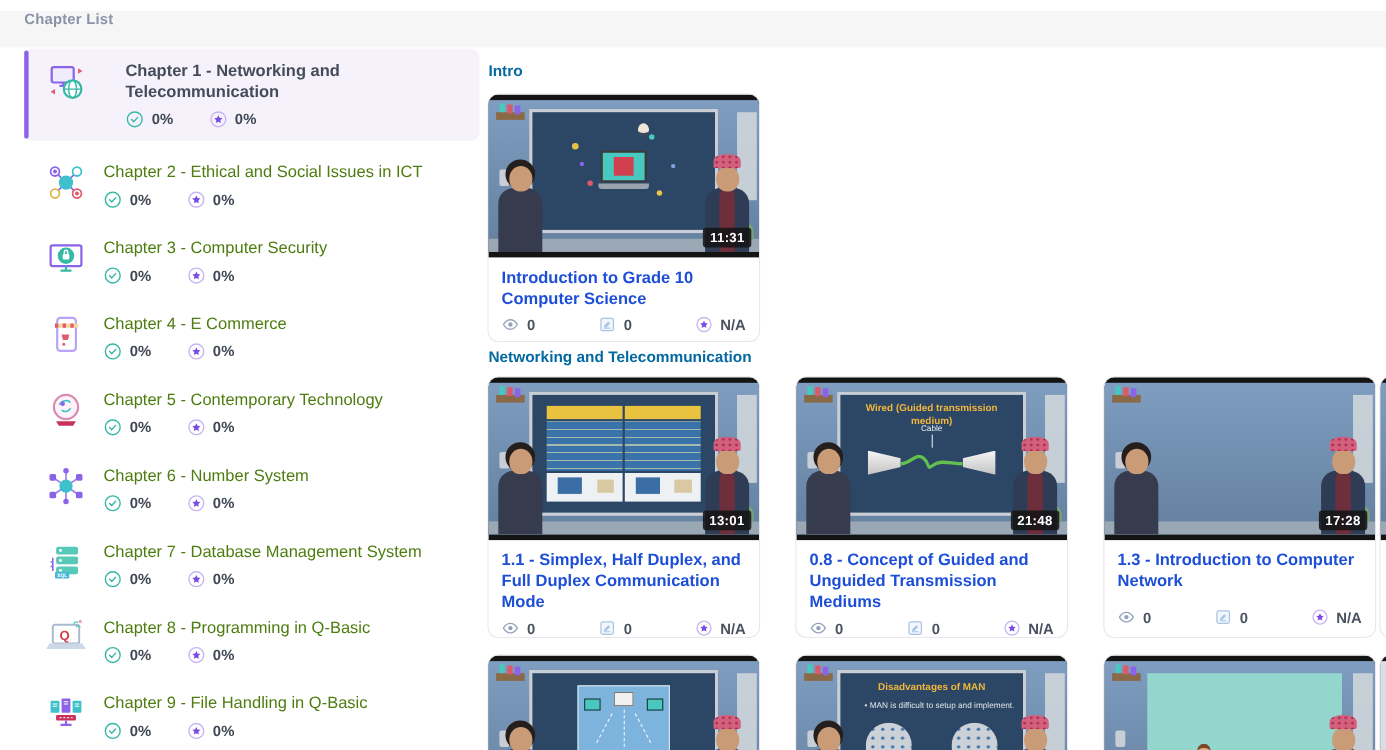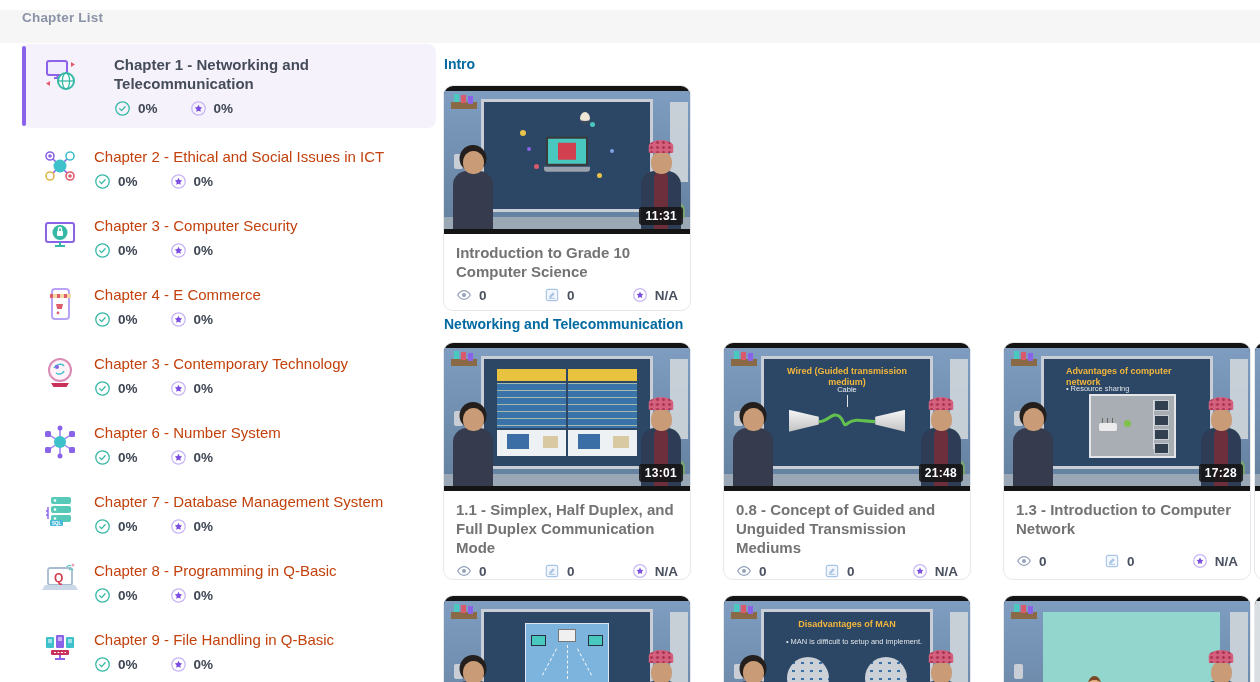--- a/index.html
+++ b/index.html
@@ -14,37 +14,37 @@
 
   
   .sidebar{position:absolute;left:22px;top:44px;width:414px;}
   .chapter-item{position:relative;display:flex;gap:16px;padding:11px 12px 11px 20px;
                 border-radius:8px;margin-bottom:4px;cursor:pointer;align-items:flex-start;}
   .chapter-item.selected{background:#f6f2fc;margin-bottom:8px;gap:36px;}
   .chapter-item.selected::before{content:"";position:absolute;left:0;top:2px;bottom:2px;width:4px;
                 border-radius:3px;background:#8a63e8;}
   .ch-icon{width:36px;height:36px;flex:0 0 36px;margin-top:1px;}
   .ch-icon svg{width:36px;height:36px;}
-  .ch-title{font-size:15px;color:#c2410c;line-height:1.27;max-width:345px;}
+  .ch-title{font-size:15px;color:#4d7c0f;line-height:1.27;max-width:345px;}
   .selected .ch-title{font-weight:700;color:#454c59;max-width:238px;}
   .ch-stats{display:flex;gap:32px;margin-top:7px;align-items:center;}
   .ch-stat{display:flex;gap:7px;align-items:center;font-size:13.5px;font-weight:700;color:#3f4754;}
   .icon17, .icon17 svg{width:17px;height:17px;display:block;}
 
   
   .main{position:absolute;left:443px;top:44px;right:0;bottom:0;overflow:hidden;}
   .section-label{position:absolute;left:1px;font-size:14px;font-weight:700;color:#0369a1;}
 
   .vcard{position:absolute;width:248px;background:#fff;border:1px solid #e8e8ec;border-radius:10px;
          box-sizing:border-box;display:flex;flex-direction:column;overflow:hidden;cursor:pointer;}
   .thumb{height:148px;flex:0 0 148px;background:#141414;position:relative;}
   .duration{position:absolute;right:7px;bottom:9px;background:rgba(20,20,22,.88);color:#fff;
             font-size:12px;font-weight:700;padding:2px 6px;border-radius:3px;letter-spacing:.3px;z-index:5;}
   .vbody{padding:9px 12px 10px;display:flex;flex-direction:column;flex:1;box-sizing:border-box;}
-  .vtitle{font-size:15px;font-weight:700;color:#737373;line-height:1.27;}
+  .vtitle{font-size:15px;font-weight:700;color:#1d4ed8;line-height:1.27;}
   .vstats{display:flex;align-items:center;margin-top:auto;padding-top:6px;}
   .vstat{display:flex;align-items:center;gap:7px;font-size:13.5px;font-weight:600;color:#4a5160;}
   .vstat.views{width:88px;}
   .vstat.notes{flex:1;}
   .icon16, .icon16 svg{width:16px;height:16px;display:block;}
 
   
   .scene{position:absolute;top:5px;bottom:5px;left:0;right:0;overflow:hidden;
          background:linear-gradient(180deg,#7e9dc0,#64809f);}
   .scene.gray{background:#d9dee3;}
@@ -293,21 +293,21 @@
   </div>
 
   <div class="chapter-item">
     <div class="ch-icon"><svg viewBox="0 0 36 36">
             <circle cx="18" cy="15" r="11" fill="#fdf2f7" stroke="#d98bb4" stroke-width="2"></circle>
             <path d="M12 13c2-4 8-5 10-2M14 18c3 2 7 1 8-2" stroke="#3fc1cb" stroke-width="1.5" fill="none"></path>
             <circle cx="15" cy="12" r="2" fill="#8a63e8"></circle>
             <path d="M9 28h18l-2.5 4h-13z" fill="#c9315b"></path>
           </svg></div>
     <div class="ch-body">
-      <div class="ch-title">Chapter 3 - Contemporary Technology</div>
+      <div class="ch-title">Chapter 5 - Contemporary Technology</div>
       <div class="ch-stats">
         <span class="ch-stat">
           <span class="icon17">
                 <svg viewBox="0 0 24 24">
                   <circle cx="12" cy="12" r="9.5" fill="none" stroke="#35b8a5" stroke-width="1.8"></circle>
                   <path d="M8 12.2l2.7 2.8 5-5.5" fill="none" stroke="#35b8a5" stroke-width="1.8" stroke-linecap="round"></path>
                 </svg>
               </span>
           <span>0%</span>
         </span>
@@ -672,33 +672,20 @@
   </div>
 
   <div class="vcard" style="left: 560px; top: 298px; height: 238px;">
     <div class="thumb">
           <div class="scene">
             <div class="floor"></div>
             <div class="shelf"></div>
             <div class="lamp"></div>
             <div class="window"></div>
             <div class="plant"></div>
-            <div class="board">
-              <div class="board-title left">Advantages of computer network</div>
-              <div class="board-sub">Resource sharing</div>
-              <div class="adv-panel">
-                <div class="adv-router"></div>
-                <div class="adv-wifi"></div>
-                <div class="adv-trunk"></div>
-                <div class="adv-dev" style="top:8%"></div>
-                <div class="adv-dev" style="top:32%"></div>
-                <div class="adv-dev" style="top:56%"></div>
-                <div class="adv-dev" style="top:78%"></div>
-              </div>
-            </div>
             <div class="presenter left">
               <div class="hair"></div>
               <div class="p-head"></div>
               <div class="p-body"></div>
             </div>
             <div class="presenter right">
               <div class="topi"></div>
               <div class="p-head"></div>
               <div class="p-body"></div>
             </div>

